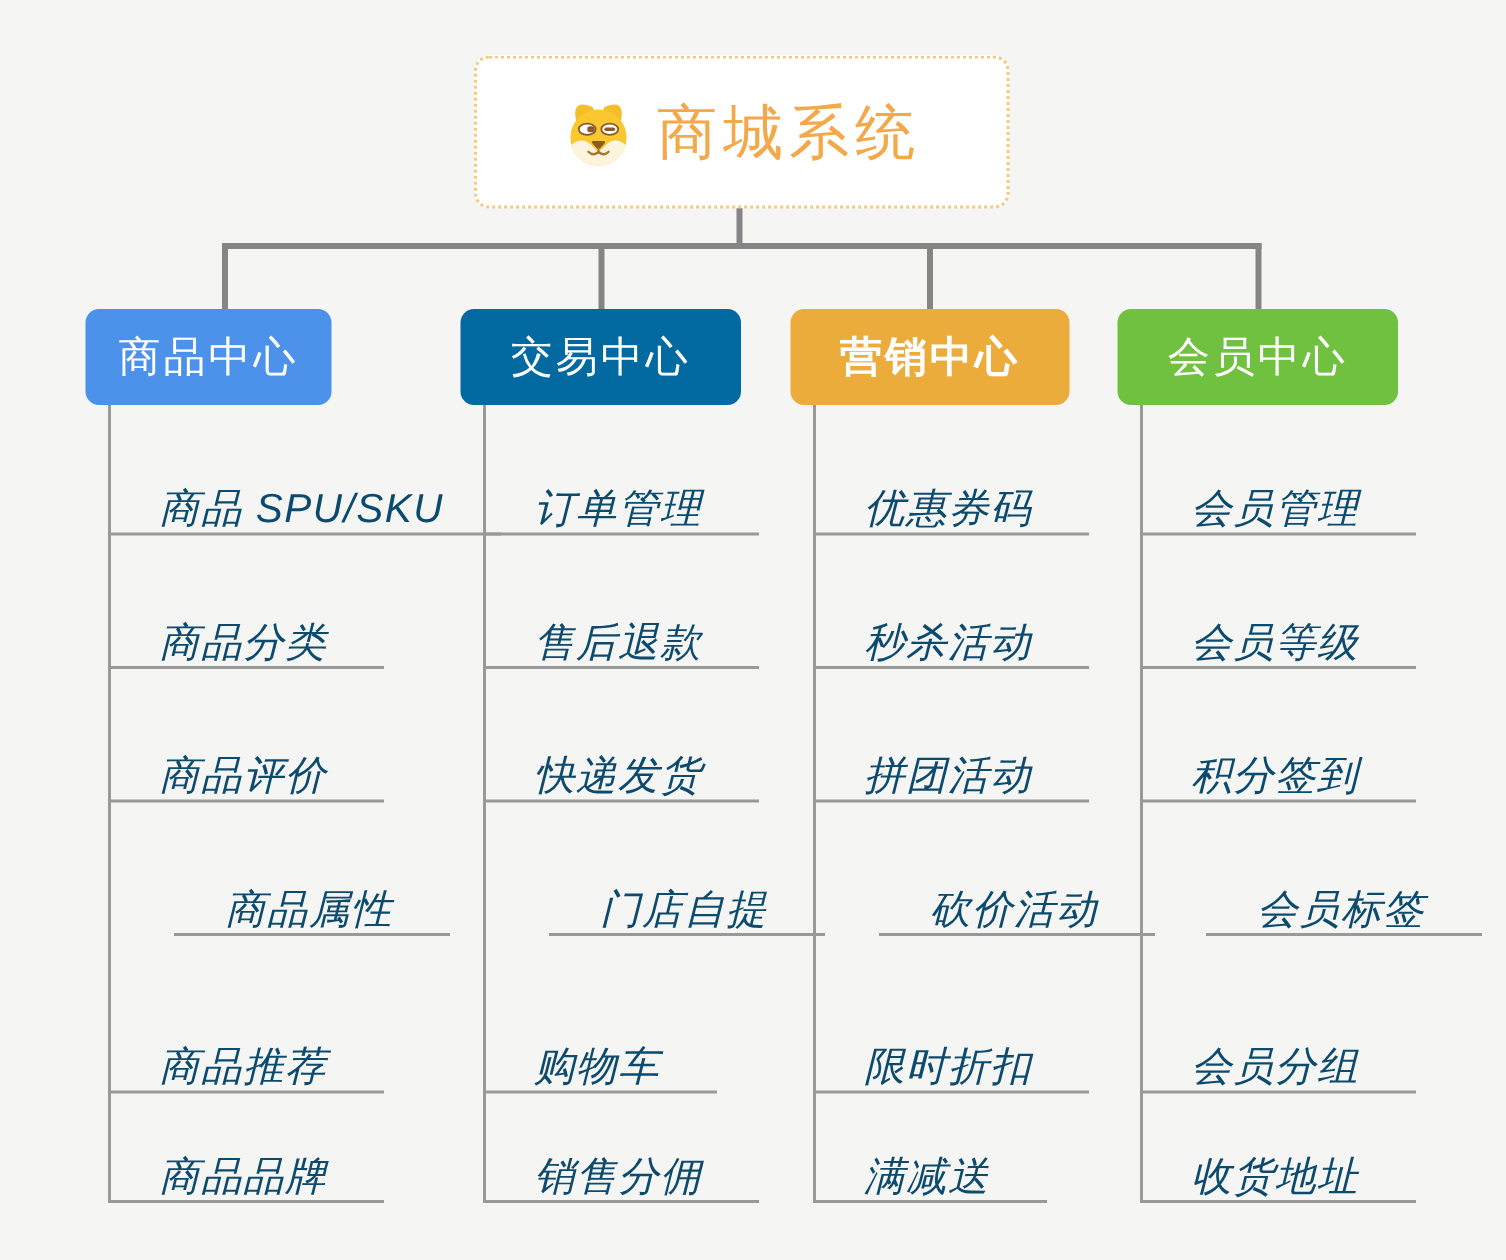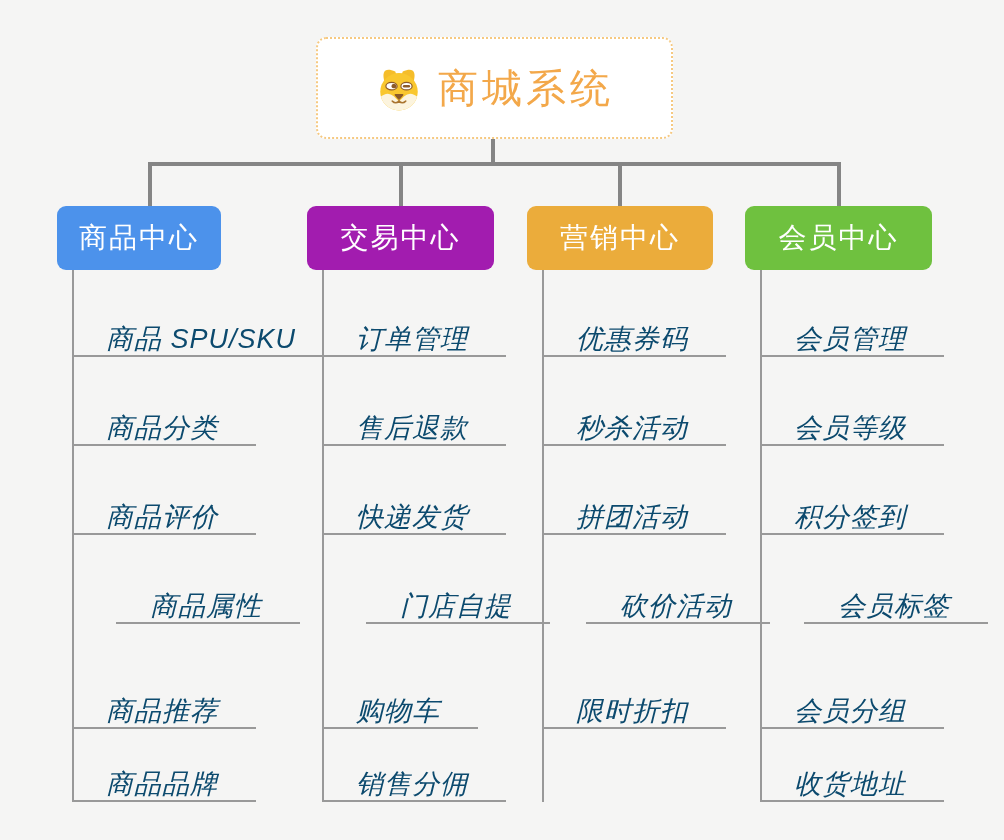--- a/index.html
+++ b/index.html
@@ -18,21 +18,21 @@
     box-sizing:border-box;display:flex;align-items:center;justify-content:center;gap:15px;
   }
   .root-title{font-size:40px;letter-spacing:4px;font-weight:400;}
   .bbox{
     position:absolute;top:206px;height:64px;border-radius:9px;
     display:flex;align-items:center;justify-content:center;
     color:#ffffff;font-size:28px;letter-spacing:2px;cursor:default;
   }
   .b0{left:57px;width:164px;}
   .b1{left:307px;width:187px;}
-  .b2{left:527px;width:186px;}
+  .b2{left:527px;width:186px;font-weight:bold;}
   .b3{left:745px;width:187px;}
   .item{
     position:absolute;height:32px;line-height:32px;font-size:27px;letter-spacing:1px;
     color:#0c4a6e;padding:0 38px 0 34px;border-bottom:2px solid #999999;
     white-space:nowrap;cursor:default;font-style:italic;
   }
   .x0{left:72px;}.x1{left:322px;}.x2{left:542px;}.x3{left:760px;}
   .r0{top:323px;}.r1{top:412px;}.r2{top:501px;}.r3{top:590px;margin-left:44px;}.r4{top:679px;margin-top:16px;}.r5{top:768px;}
   .d0{left:148px;}.d1{left:399px;}.d2{left:618px;}.d3{left:837px;}
 </style>
@@ -71,21 +71,21 @@
       <path d="M27.4 40 h9.2 c1.2 0 1.7 1 .9 2 l-3.7 4.3 c-.9 1.1 -2.7 1.1 -3.6 0 l-3.7 -4.3 c-.8 -1 -.3 -2 .9 -2 z" fill="#8c5a28"></path>
       <path d="M32 46 v2.6" stroke="#a9742f" stroke-width="1.6"></path>
       <path d="M23 49.5 q4.5 4.5 9 0 q4.5 4.5 9 0" stroke="#a9742f" stroke-width="2" fill="none" stroke-linecap="round"></path>
     </svg>
     <span class="root-title" style="color: rgb(243, 168, 74);">商城系统</span>
   </div>
 
   <div class="bbox b0" style="background: rgb(76, 146, 235);">
     <span>商品中心</span>
   </div>
-  <div class="bbox b1" style="background: #a21caf;">
+  <div class="bbox b1" style="background: #0369a1;">
     <span>交易中心</span>
   </div>
   <div class="bbox b2" style="background: rgb(235, 172, 59);">
     <span>营销中心</span>
   </div>
   <div class="bbox b3" style="background: rgb(111, 193, 63);">
     <span>会员中心</span>
   </div>
 
   <div class="item x0 r0">商品 SPU/SKU</div>
@@ -100,20 +100,21 @@
   <div class="item x1 r2">快递发货</div>
   <div class="item x1 r3">门店自提</div>
   <div class="item x1 r4">购物车</div>
   <div class="item x1 r5">销售分佣</div>
 
   <div class="item x2 r0">优惠券码</div>
   <div class="item x2 r1">秒杀活动</div>
   <div class="item x2 r2">拼团活动</div>
   <div class="item x2 r3">砍价活动</div>
   <div class="item x2 r4">限时折扣</div>
+  <div class="item x2 r5">满减送</div>
 
   <div class="item x3 r0">会员管理</div>
   <div class="item x3 r1">会员等级</div>
   <div class="item x3 r2">积分签到</div>
   <div class="item x3 r3">会员标签</div>
   <div class="item x3 r4">会员分组</div>
   <div class="item x3 r5">收货地址</div>
 
 </div>
 

